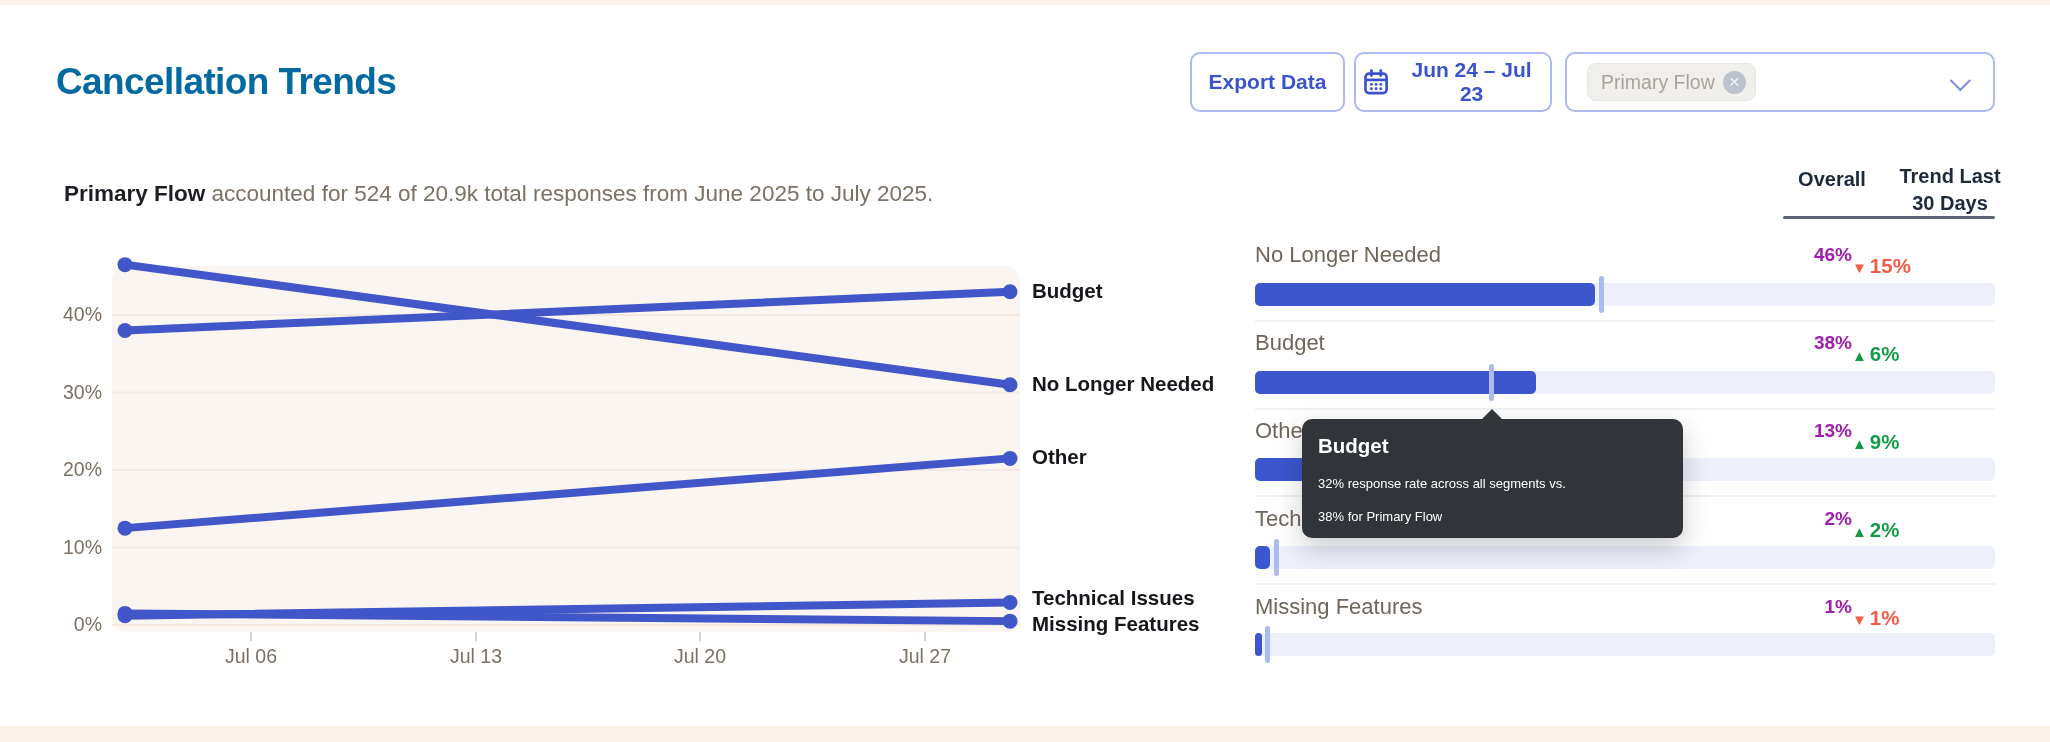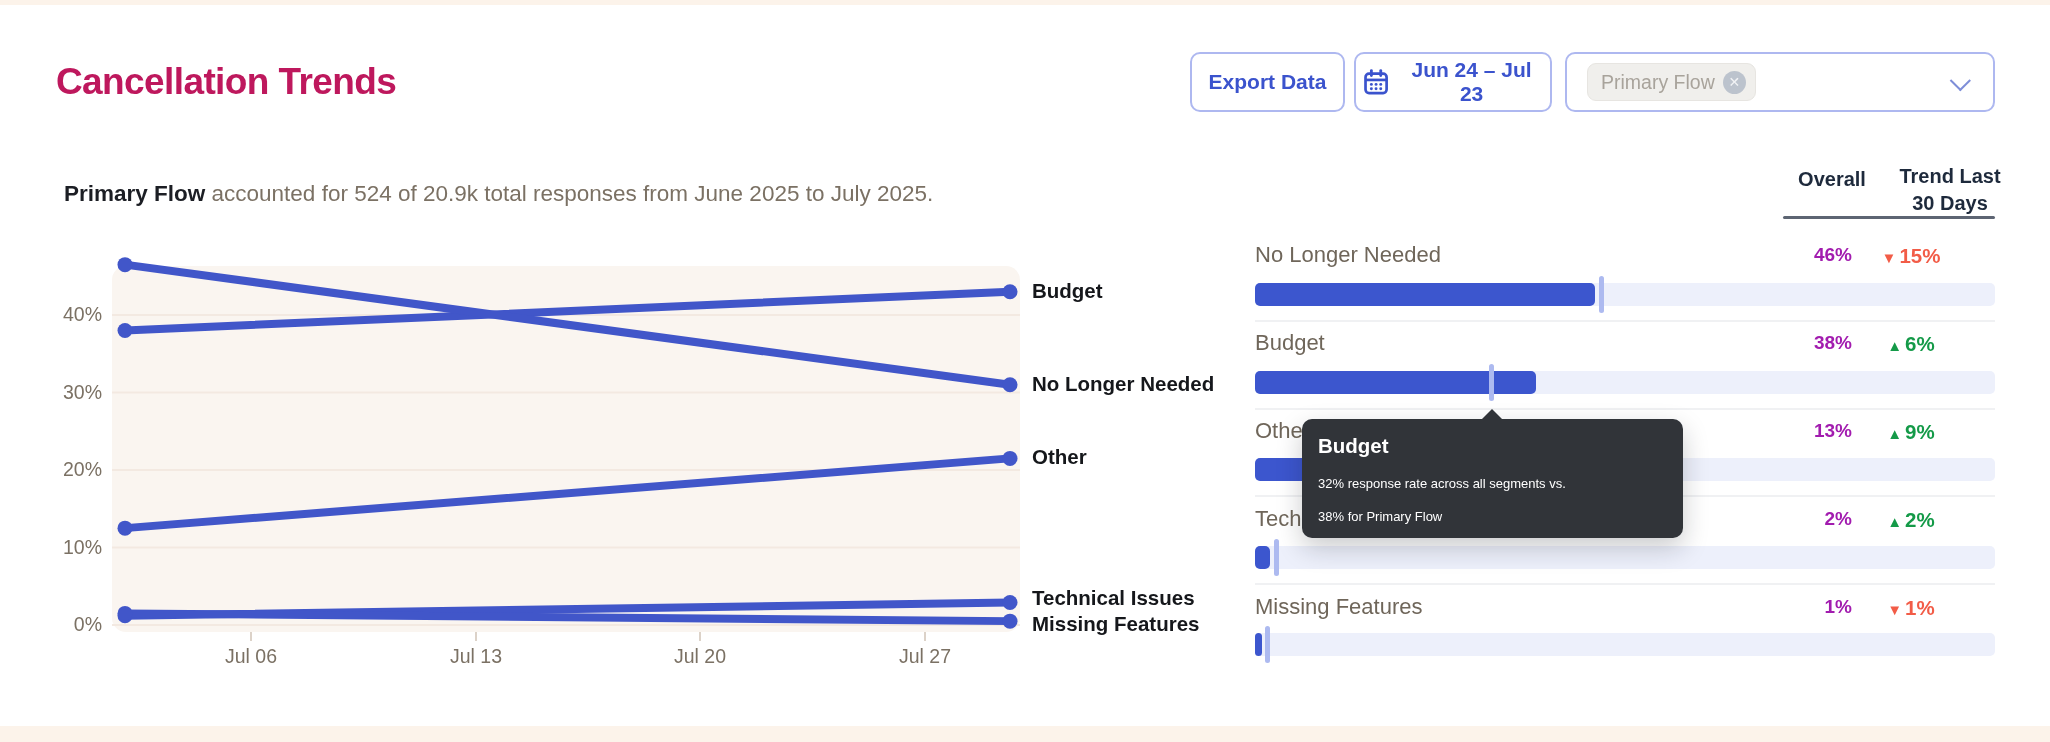--- a/index.html
+++ b/index.html
@@ -5,21 +5,21 @@
   html,body{margin:0;padding:0;}
   body{
     width:2050px;height:742px;background:#fcf3ea;
     font-family:"Liberation Sans","DejaVu Sans",sans-serif;
     -webkit-font-smoothing:antialiased;overflow:hidden;position:relative;
   }
   .card{position:absolute;top:5px;left:0;width:2050px;height:721px;background:#ffffff;}
 
   
   .page-title{position:absolute;left:56px;top:56px;margin:0;font-size:37px;font-weight:700;
-    letter-spacing:-0.6px;color:#be185d;}
+    letter-spacing:-0.6px;color:#0369a1;}
   .toolbar{position:absolute;left:1188px;top:47px;height:60px;}
   .btn{position:absolute;top:0;height:60px;background:#fff;border:2px solid #aeb8f0;border-radius:10px;
     display:flex;align-items:center;justify-content:center;box-sizing:border-box;cursor:pointer;
     font-family:inherit;}
   .btn-export{left:2px;width:155px;font-size:21px;font-weight:700;color:#3b53cd;}
   .btn-date{left:166px;width:198px;font-size:21px;font-weight:700;color:#3b53cd;gap:9px;}
   .btn-drop{left:377px;width:430px;justify-content:flex-start;padding-left:20px;}
   .pill{display:flex;align-items:center;gap:8px;background:#f0efec;border:1px solid #e7e5e1;
     border-radius:9px;height:36px;padding:0 9px 0 13px;font-size:19.5px;color:#a8a39b;}
   .pill-x{width:23px;height:23px;border-radius:50%;background:#bcc3cd;color:#f2f3f5;font-size:14px;
@@ -40,21 +40,21 @@
 
   
   .col-head{position:absolute;font-size:20px;font-weight:600;color:#1e2a3c;text-align:center;}
   .col-overall{left:1772px;top:163px;width:120px;}
   .col-trend{left:1895px;top:158px;width:110px;line-height:27px;}
   .head-rule{position:absolute;left:1783px;top:211px;width:212px;height:3px;background:#5d6573;border-radius:2px;}
 
   .prow{position:absolute;left:1255px;width:740px;height:28px;}
   .plabel{position:absolute;left:0;top:0;font-size:22px;font-weight:500;color:#6f665a;white-space:nowrap;}
   .pval{position:absolute;left:477px;top:2px;width:120px;text-align:right;font-size:19px;font-weight:600;color:#a21caf;}
-  .ptrend{position:absolute;left:597px;top:2px;width:118px;text-align:center;font-size:20.5px;font-weight:700;white-space:nowrap;}
+  .ptrend{position:absolute;left:597px;top:12px;width:118px;text-align:left;font-size:20.5px;font-weight:700;white-space:nowrap;}
   .ptrend .tri{font-size:15px;margin-right:3px;font-style:normal;}
   .ptrend.up{color:#149a48;}
   .ptrend.down{color:#f25c47;}
 
   .pbar{position:absolute;left:1255px;width:740px;height:23px;background:#edf0fb;border-radius:5px;}
   .pbar .fill{position:absolute;left:0;top:0;height:23px;background:#3c56ce;border-radius:5px;}
   .ptick{position:absolute;top:-7px;width:5px;height:37px;background:#adbaf0;border-radius:2.5px;}
   .pdivider{position:absolute;left:1255px;width:740px;height:2px;background:#f0f1f3;}
 
   

